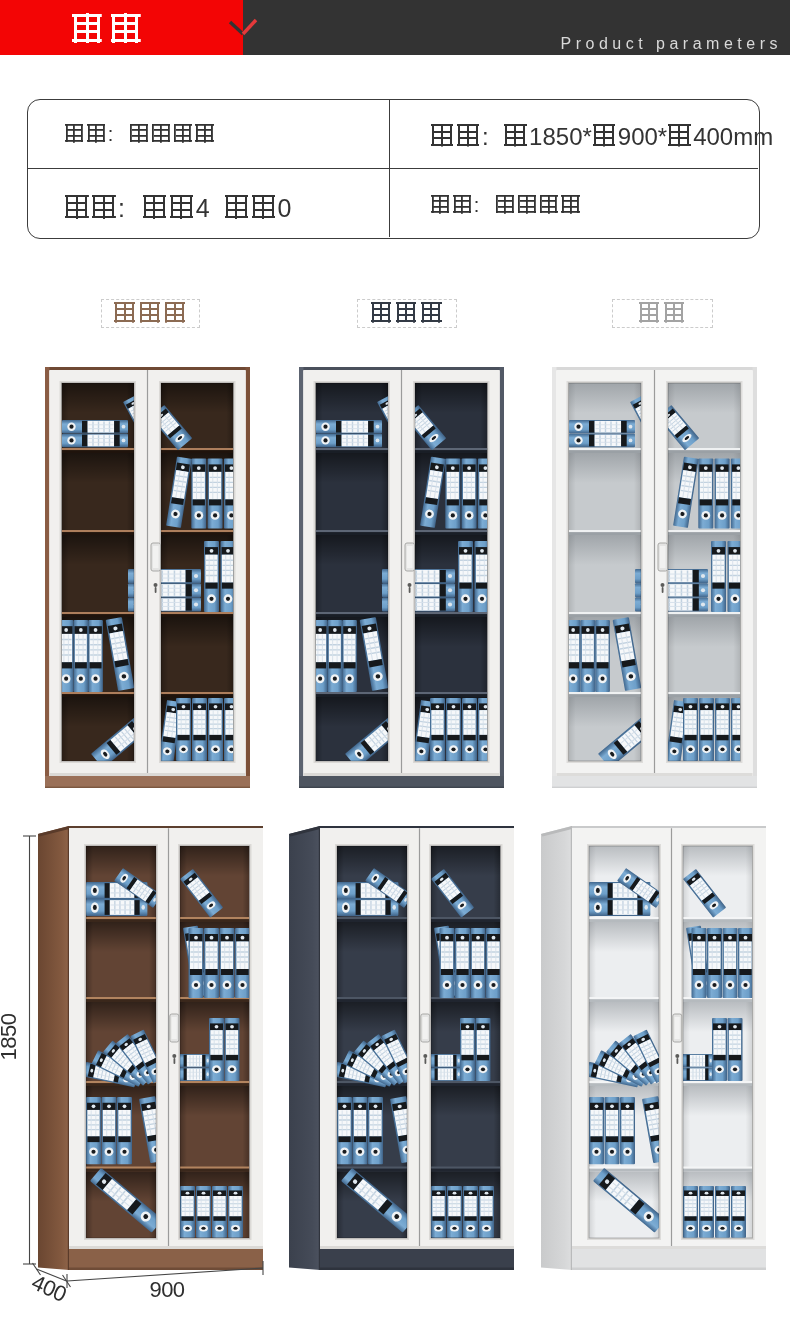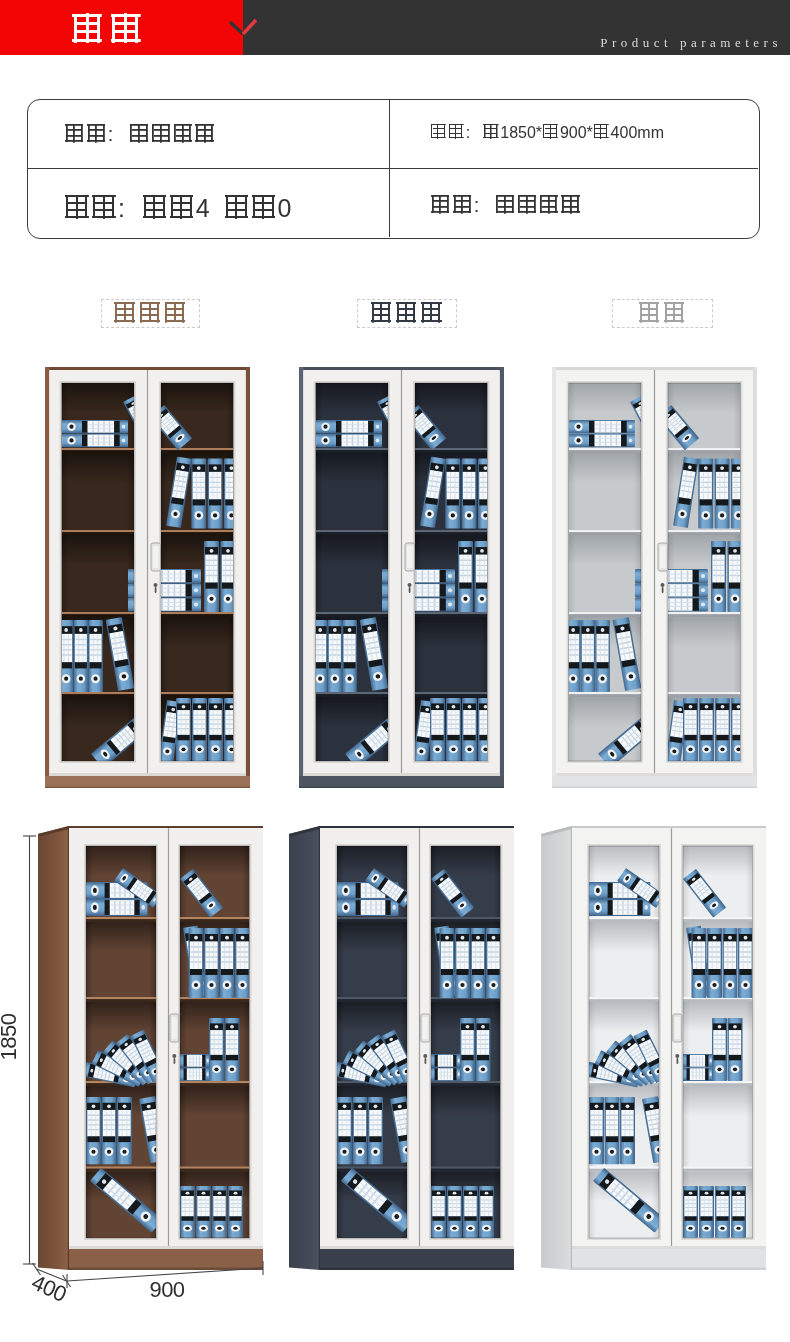--- a/index.html
+++ b/index.html
@@ -36,33 +36,33 @@
 
 <div class="abs" style="left:72px;top:13px;width:100px;height:32px;color:#ffffff;font-size:30px;font-weight:bold;letter-spacing:4px;">
 <span class="cn b"></span><span class="cn b" style="margin-left:6px;"></span>
 </div>
 
 <svg class="abs" style="left:222px;top:12px;" width="44" height="30" viewBox="0 0 44 30">
 <path d="M8 10 L21 22" stroke="#333333" stroke-width="3.4" fill="none"></path>
 <path d="M21 22 L34 8" stroke="#e5393b" stroke-width="3.4" fill="none"></path>
 </svg>
 
-<div class="abs" style="right:8px;top:35px;color:#d9d9d9;font-size:13px;letter-spacing:4.5px;font-family:Liberation Serif, serif;">Product parameters</div>
+<div class="abs" style="right:8px;top:35px;color:#d9d9d9;font-size:16px;letter-spacing:4.5px;">Product parameters</div>
 
 <div class="abs" style="left:27px;top:99px;width:731px;height:138px;border:1.4px solid #3c3c3c;border-radius:13px;"></div>
 
 <div class="abs" style="left:28px;top:168px;width:730px;height:0;border-top:1.4px solid #3c3c3c;"></div>
 
 <div class="abs" style="left:389px;top:100px;width:0;height:137px;border-left:1.4px solid #3c3c3c;"></div>
 
 <div class="abs" style="left:64px;top:123px;color:#333;font-size:20px;">
 <span class="cn"></span><span class="cn"></span><span class="colon" style="margin-right:10px"></span><span class="cn"></span><span class="cn"></span><span class="cn"></span><span class="cn"></span>
 </div>
 
-<div class="abs" style="left:430px;top:123px;color:#333;font-size:16px;">
+<div class="abs" style="left:430px;top:123px;color:#333;font-size:24px;">
 <span class="cn"></span><span class="cn"></span><span class="colon" style="margin-right:8px"></span><span class="cn"></span>1850*<span class="cn"></span>900*<span class="cn"></span>400mm
 </div>
 
 <div class="abs" style="left:64px;top:194px;color:#333;font-size:25px;">
 <span class="cn"></span><span class="cn"></span><span class="colon" style="margin-right:10px"></span><span class="cn"></span><span class="cn"></span>4&nbsp;&nbsp;<span class="cn"></span><span class="cn"></span>0
 </div>
 
 <div class="abs" style="left:430px;top:194px;color:#333;font-size:20px;">
 <span class="cn"></span><span class="cn"></span><span class="colon" style="margin-right:10px"></span><span class="cn"></span><span class="cn"></span><span class="cn"></span><span class="cn"></span>
 </div>

